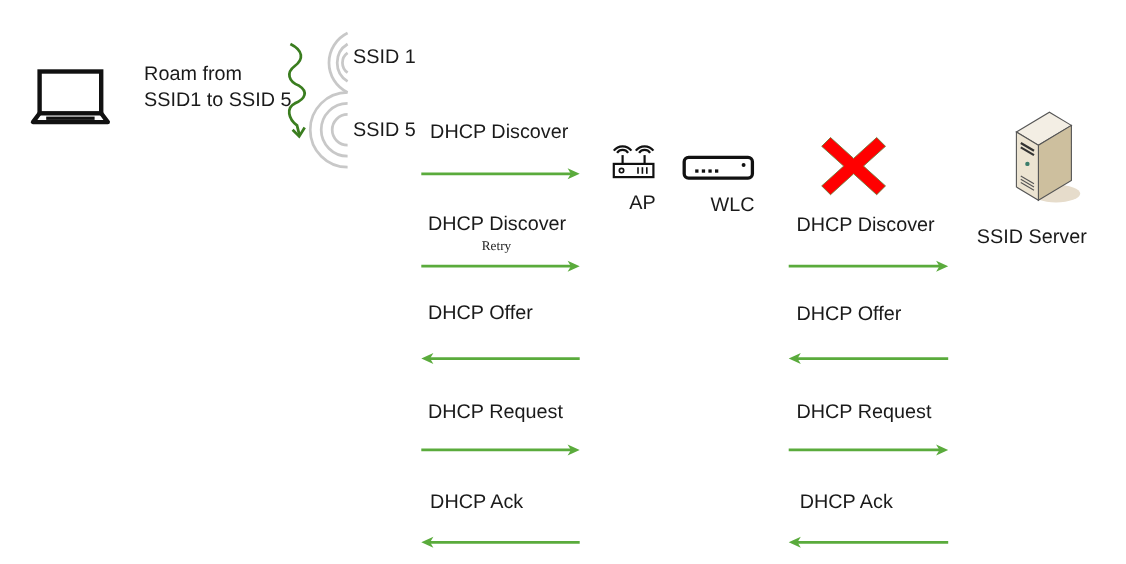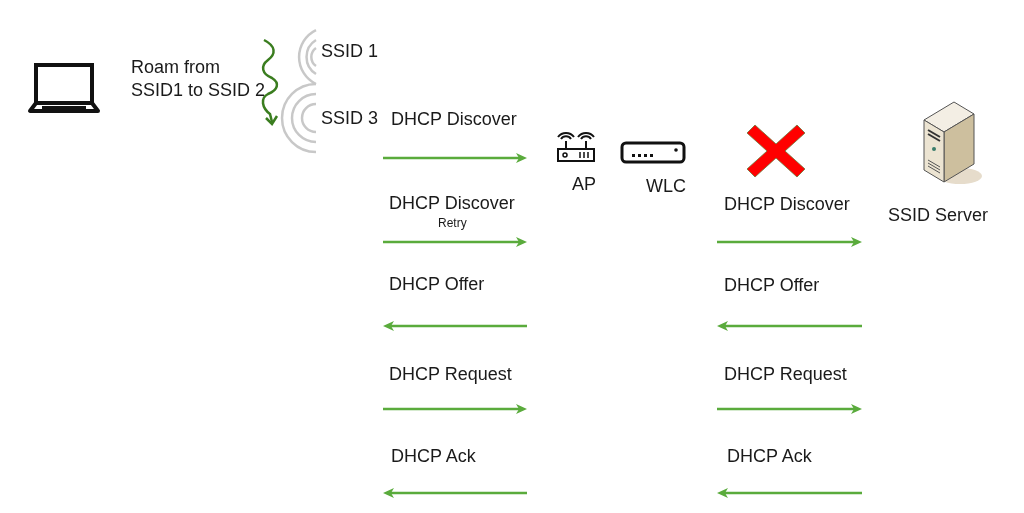--- a/index.html
+++ b/index.html
@@ -1,52 +1,52 @@
 <!DOCTYPE html>
 <html><head>
 <meta charset="utf-8">
 <style>
   html, body { margin:0; padding:0; background:#ffffff; }
   body { width:1024px; height:513px; position:relative; overflow:hidden;
          font-family:"Liberation Sans","DejaVu Sans",sans-serif; color:#1a1a1a; }
   .lbl { position:absolute; font-size:18px; white-space:nowrap; }
-  .small { font-size:12px; }
+  .small { font-size:12px;font-family:Liberation Serif, serif; }
   svg { position:absolute; overflow:visible; }
 </style>
 </head>
 <body>
 
 <svg style="left:28px;top:62px" width="76" height="52">
   <rect x="8" y="3" width="56" height="38" fill="none" stroke="#111" stroke-width="4"></rect>
   <path d="M8 41 L2 49 L70 49 L64 41" fill="none" stroke="#111" stroke-width="4" stroke-linejoin="round"></path>
   <rect x="14" y="44" width="44" height="3" fill="#111"></rect>
 </svg>
 
 <div class="lbl" style="left:131px;top:57px">Roam from</div>
-<div class="lbl" style="left:131px;top:80px">SSID1 to SSID 2</div>
+<div class="lbl" style="left:131px;top:80px">SSID1 to SSID 5</div>
 
 <svg style="left:258px;top:38px" width="30" height="90">
   <path d="M6 2 C18 8, 18 16, 10 22 C2 28, 4 36, 14 40 C22 45, 20 52, 10 56 C2 60, 4 70, 12 76 L14 84" fill="none" stroke="#3a7d1f" stroke-width="2.5"></path>
   <path d="M8 80 L14 86 L19 78" fill="none" stroke="#3a7d1f" stroke-width="2.5"></path>
 </svg>
 
 <svg style="left:280px;top:22px" width="40" height="70">
   <path d="M36 8 A30 30 0 0 0 36 62" fill="none" stroke="#c8c8c8" stroke-width="2.5"></path>
   <path d="M36 18 A20 20 0 0 0 36 52" fill="none" stroke="#c8c8c8" stroke-width="2.5"></path>
   <path d="M36 26 A11 11 0 0 0 36 44" fill="none" stroke="#c8c8c8" stroke-width="2.5"></path>
 </svg>
 
 <svg style="left:280px;top:78px" width="40" height="80">
   <path d="M36 6 A34 34 0 0 0 36 74" fill="none" stroke="#c8c8c8" stroke-width="2.5"></path>
   <path d="M36 16 A24 24 0 0 0 36 64" fill="none" stroke="#c8c8c8" stroke-width="2.5"></path>
   <path d="M36 26 A14 14 0 0 0 36 54" fill="none" stroke="#c8c8c8" stroke-width="2.5"></path>
 </svg>
 
 <div class="lbl" style="left:321px;top:41px">SSID 1</div>
-<div class="lbl" style="left:321px;top:108px">SSID 3</div>
+<div class="lbl" style="left:321px;top:108px">SSID 5</div>
 
 <svg style="left:556px;top:131px" width="42" height="34">
   <path d="M5 8 A6 6 0 0 1 15 8" fill="none" stroke="#111" stroke-width="2"></path>
   <path d="M2 6 A10 10 0 0 1 18 6" fill="none" stroke="#111" stroke-width="2"></path>
   <line x1="10" y1="10" x2="10" y2="18" stroke="#111" stroke-width="2"></line>
   <path d="M25 8 A6 6 0 0 1 35 8" fill="none" stroke="#111" stroke-width="2"></path>
   <path d="M22 6 A10 10 0 0 1 38 6" fill="none" stroke="#111" stroke-width="2"></path>
   <line x1="30" y1="10" x2="30" y2="18" stroke="#111" stroke-width="2"></line>
   <rect x="2" y="18" width="36" height="12" fill="none" stroke="#111" stroke-width="2"></rect>
   <circle cx="9" cy="24" r="2" fill="none" stroke="#111" stroke-width="1.5"></circle>

